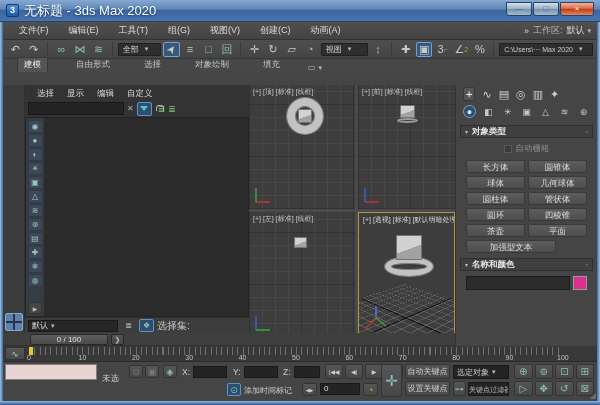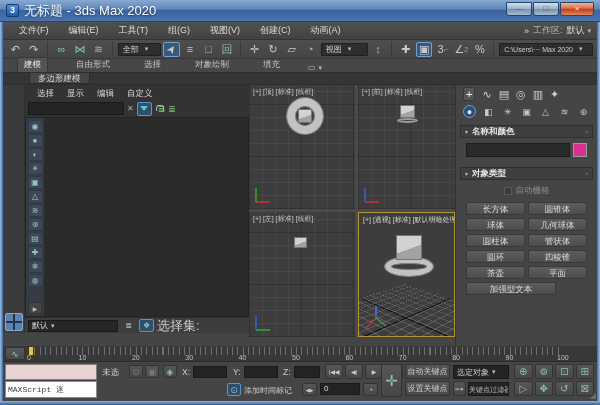--- a/index.html
+++ b/index.html
@@ -199,23 +199,20 @@
   <div id="ribbon" class="abs">
     <div style="display:flex;gap:22px;align-items:flex-end">
         <span class="rtab active">建模</span>
         <span class="rtab">自由形式</span>
         <span class="rtab">选择</span>
         <span class="rtab">对象绘制</span>
         <span class="rtab">填充</span>
       </div>
     <span class="caret" style="font-size:8px;color:#bbb">▭</span>
   </div>
-  <div id="panelstrip" class="abs">
-    <span id="paneltab">多边形建模</span>
-  </div>
 
   <div id="dock" class="abs">
     <span id="layoutbtn"></span>
   </div>
 
   <div id="explorer" class="abs">
     <div id="exmenus">
         <span>选择</span>
         <span>显示</span>
         <span>编辑</span>
@@ -248,21 +245,21 @@
             <span class="ficon">◍</span>
           </div>
         <span id="fmore">▶</span>
       </div>
       <div style="flex:1"></div>
     </div>
     <div id="exbottom">
       <span id="setfield" class="caret">默认</span>
       <span class="mini">≣</span>
       <span class="mini on">❖</span>
-      <span style="font-size:13px;color:#ccc">选择集:</span>
+      <span style="font-size:10px;color:#ccc">选择集:</span>
     </div>
   </div>
 
   <div id="vpgrid" class="abs">
     <div class="vpcell" id="vp-tl">
       <span class="vplabel">[+] [顶] [标准] [线框]</span>
       <span class="ring" style="left:38px;top:13px;width:36px;height:36px"></span>
       <span class="cube" style="left:49px;top:24px;width:14px;height:14px"></span>
       <svg class="gizmo" width="20" height="20">
           <line x1="3" y1="17" x2="17" y2="17" stroke="#c33" stroke-width="1.5"></line>
@@ -310,31 +307,20 @@
       </div>
     <div id="cprow2">
         <span class="cpi active">●</span>
         <span class="cpi">◧</span>
         <span class="cpi">☀</span>
         <span class="cpi">▣</span>
         <span class="cpi">△</span>
         <span class="cpi">≋</span>
         <span class="cpi">⊛</span>
       </div>
-    <div class="rollout">
-      <div class="rhead">
-        <span class="tri">▾</span>
-          <span>名称和颜色</span>
-          <span class="dim">▪</span>
-      </div>
-      <div id="ncrow">
-        <span id="namefield"></span>
-        <span id="swatch" style="background: rgb(220, 47, 146);"></span>
-      </div>
-    </div>
     <div class="rollout">
       <div class="rhead">
         <span class="tri">▾</span>
           <span>对象类型</span>
           <span class="dim">▪</span>
       </div>
       <div id="autogrid">
         <span class="cb"></span>
         <span>自动栅格</span>
       </div>
@@ -345,22 +331,37 @@
           <div class="pbtn">几何球体</div>
           <div class="pbtn">圆柱体</div>
           <div class="pbtn">管状体</div>
           <div class="pbtn">圆环</div>
           <div class="pbtn">四棱锥</div>
           <div class="pbtn">茶壶</div>
           <div class="pbtn">平面</div>
         </div>
       <div class="pbtn" id="wideprim">加强型文本</div>
     </div>
-  </div>
-
+    <div class="rollout">
+      <div class="rhead">
+        <span class="tri">▾</span>
+          <span>名称和颜色</span>
+          <span class="dim">▪</span>
+      </div>
+      <div id="ncrow">
+        <span id="namefield"></span>
+        <span id="swatch" style="background: rgb(220, 47, 146);"></span>
+      </div>
+    </div>
+  </div>
+
+  <div id="timeslider" class="abs">
+    <div id="tsbar">0 / 100</div>
+    <div id="tsnext">❯</div>
+  </div>
   <div id="ruler" class="abs">
     <div id="curvebtn">∿</div>
     <div id="ticks"></div>
     <div id="marker"></div>
     <div id="ticklabels">
         <span>0</span>
         <span>10</span>
         <span>20</span>
         <span>30</span>
         <span>40</span>
@@ -368,23 +369,22 @@
         <span>60</span>
         <span>70</span>
         <span>80</span>
         <span>90</span>
         <span>100</span>
       </div>
   </div>
 
   <div id="status" class="abs">
     <div id="listener-pink"></div>
-    <div id="listener-white">MAXScript 迷</div>
-
-    <span class="srow" style="left:99px;top:5px;width:23px;overflow:hidden">未选</span>
+
+    <span class="srow" style="left:99px;top:11px;width:23px;overflow:hidden">未选</span>
     <span class="sbtn dim" style="left:126px;top:3px;width:14px;height:13px">⊙</span>
     <span class="sbtn dim" style="left:142px;top:3px;width:14px;height:13px">▣</span>
     <span class="sbtn teal" style="left:160px;top:3px;width:14px;height:13px">◈</span>
 
     <span class="srow" style="left:179px;top:5px">X:</span>
     <span class="sfieldbox" style="left:190px;top:4px;width:34px"></span>
     <span class="srow" style="left:230px;top:5px">Y:</span>
     <span class="sfieldbox" style="left:241px;top:4px;width:34px"></span>
     <span class="srow" style="left:280px;top:5px">Z:</span>
     <span class="sfieldbox" style="left:291px;top:4px;width:26px"></span>

